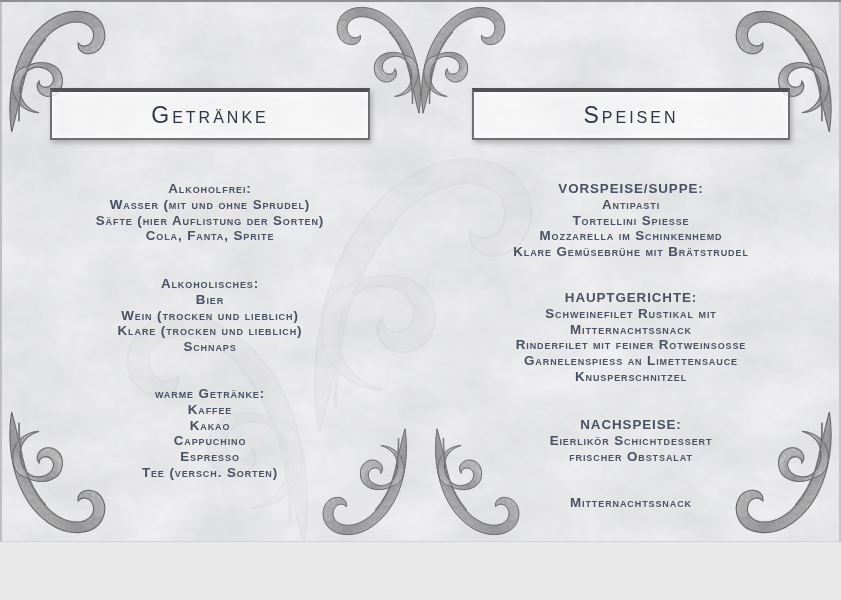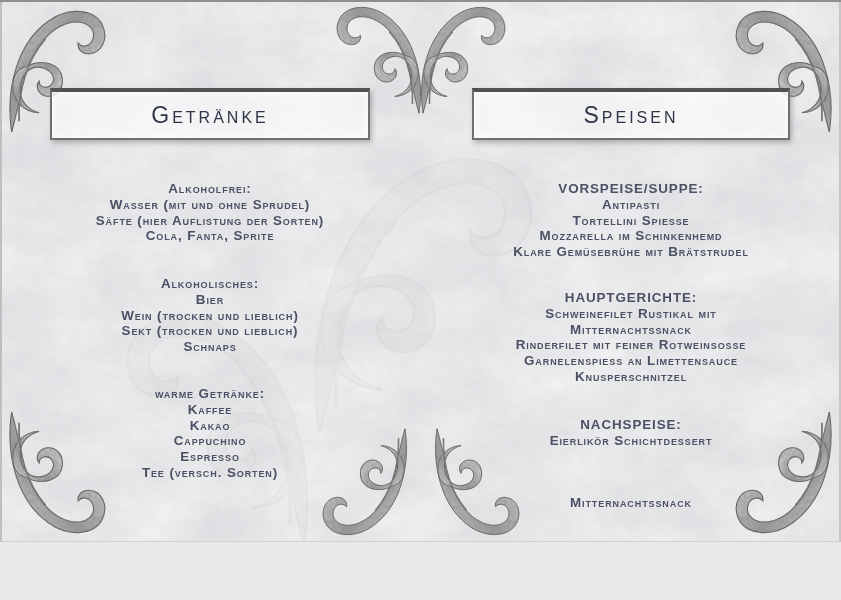--- a/index.html
+++ b/index.html
@@ -135,21 +135,21 @@
       <div>Alkoholfrei:</div>
       <div>Wasser (mit und ohne Sprudel)</div>
       <div>Säfte (hier Auflistung der Sorten)</div>
       <div>Cola, Fanta, Sprite</div>
     </div>
 
     <div class="sec L2">
       <div>Alkoholisches:</div>
       <div>Bier</div>
       <div>Wein (trocken und lieblich)</div>
-      <div>Sekt (trocken und lieblich)</div>
+      <div>Klare (trocken und lieblich)</div>
       <div>Schnaps</div>
     </div>
 
     <div class="sec L3">
       <div>warme Getränke:</div>
       <div>Kaffee</div>
       <div>Kakao</div>
       <div>Cappuchino</div>
       <div>Espresso</div>
       <div>Tee (versch. Sorten)</div>
@@ -174,20 +174,21 @@
       <div>Schweinefilet Rustikal mit</div>
       <div>Mitternachtssnack</div>
       <div>Rinderfilet mit feiner Rotweinsosse</div>
       <div>Garnelenspiess an Limettensauce</div>
       <div>Knusperschnitzel</div>
     </div>
 
     <div class="sec R3">
       <div>NACHSPEISE:</div>
       <div>Eierlikör Schichtdessert</div>
+      <div>frischer Obstsalat</div>
     </div>
 
     <div class="sec Rx">
       <div>Mitternachtssnack</div>
     </div>
   </div>
 
   <div class="edge"></div>
 </div>
 

